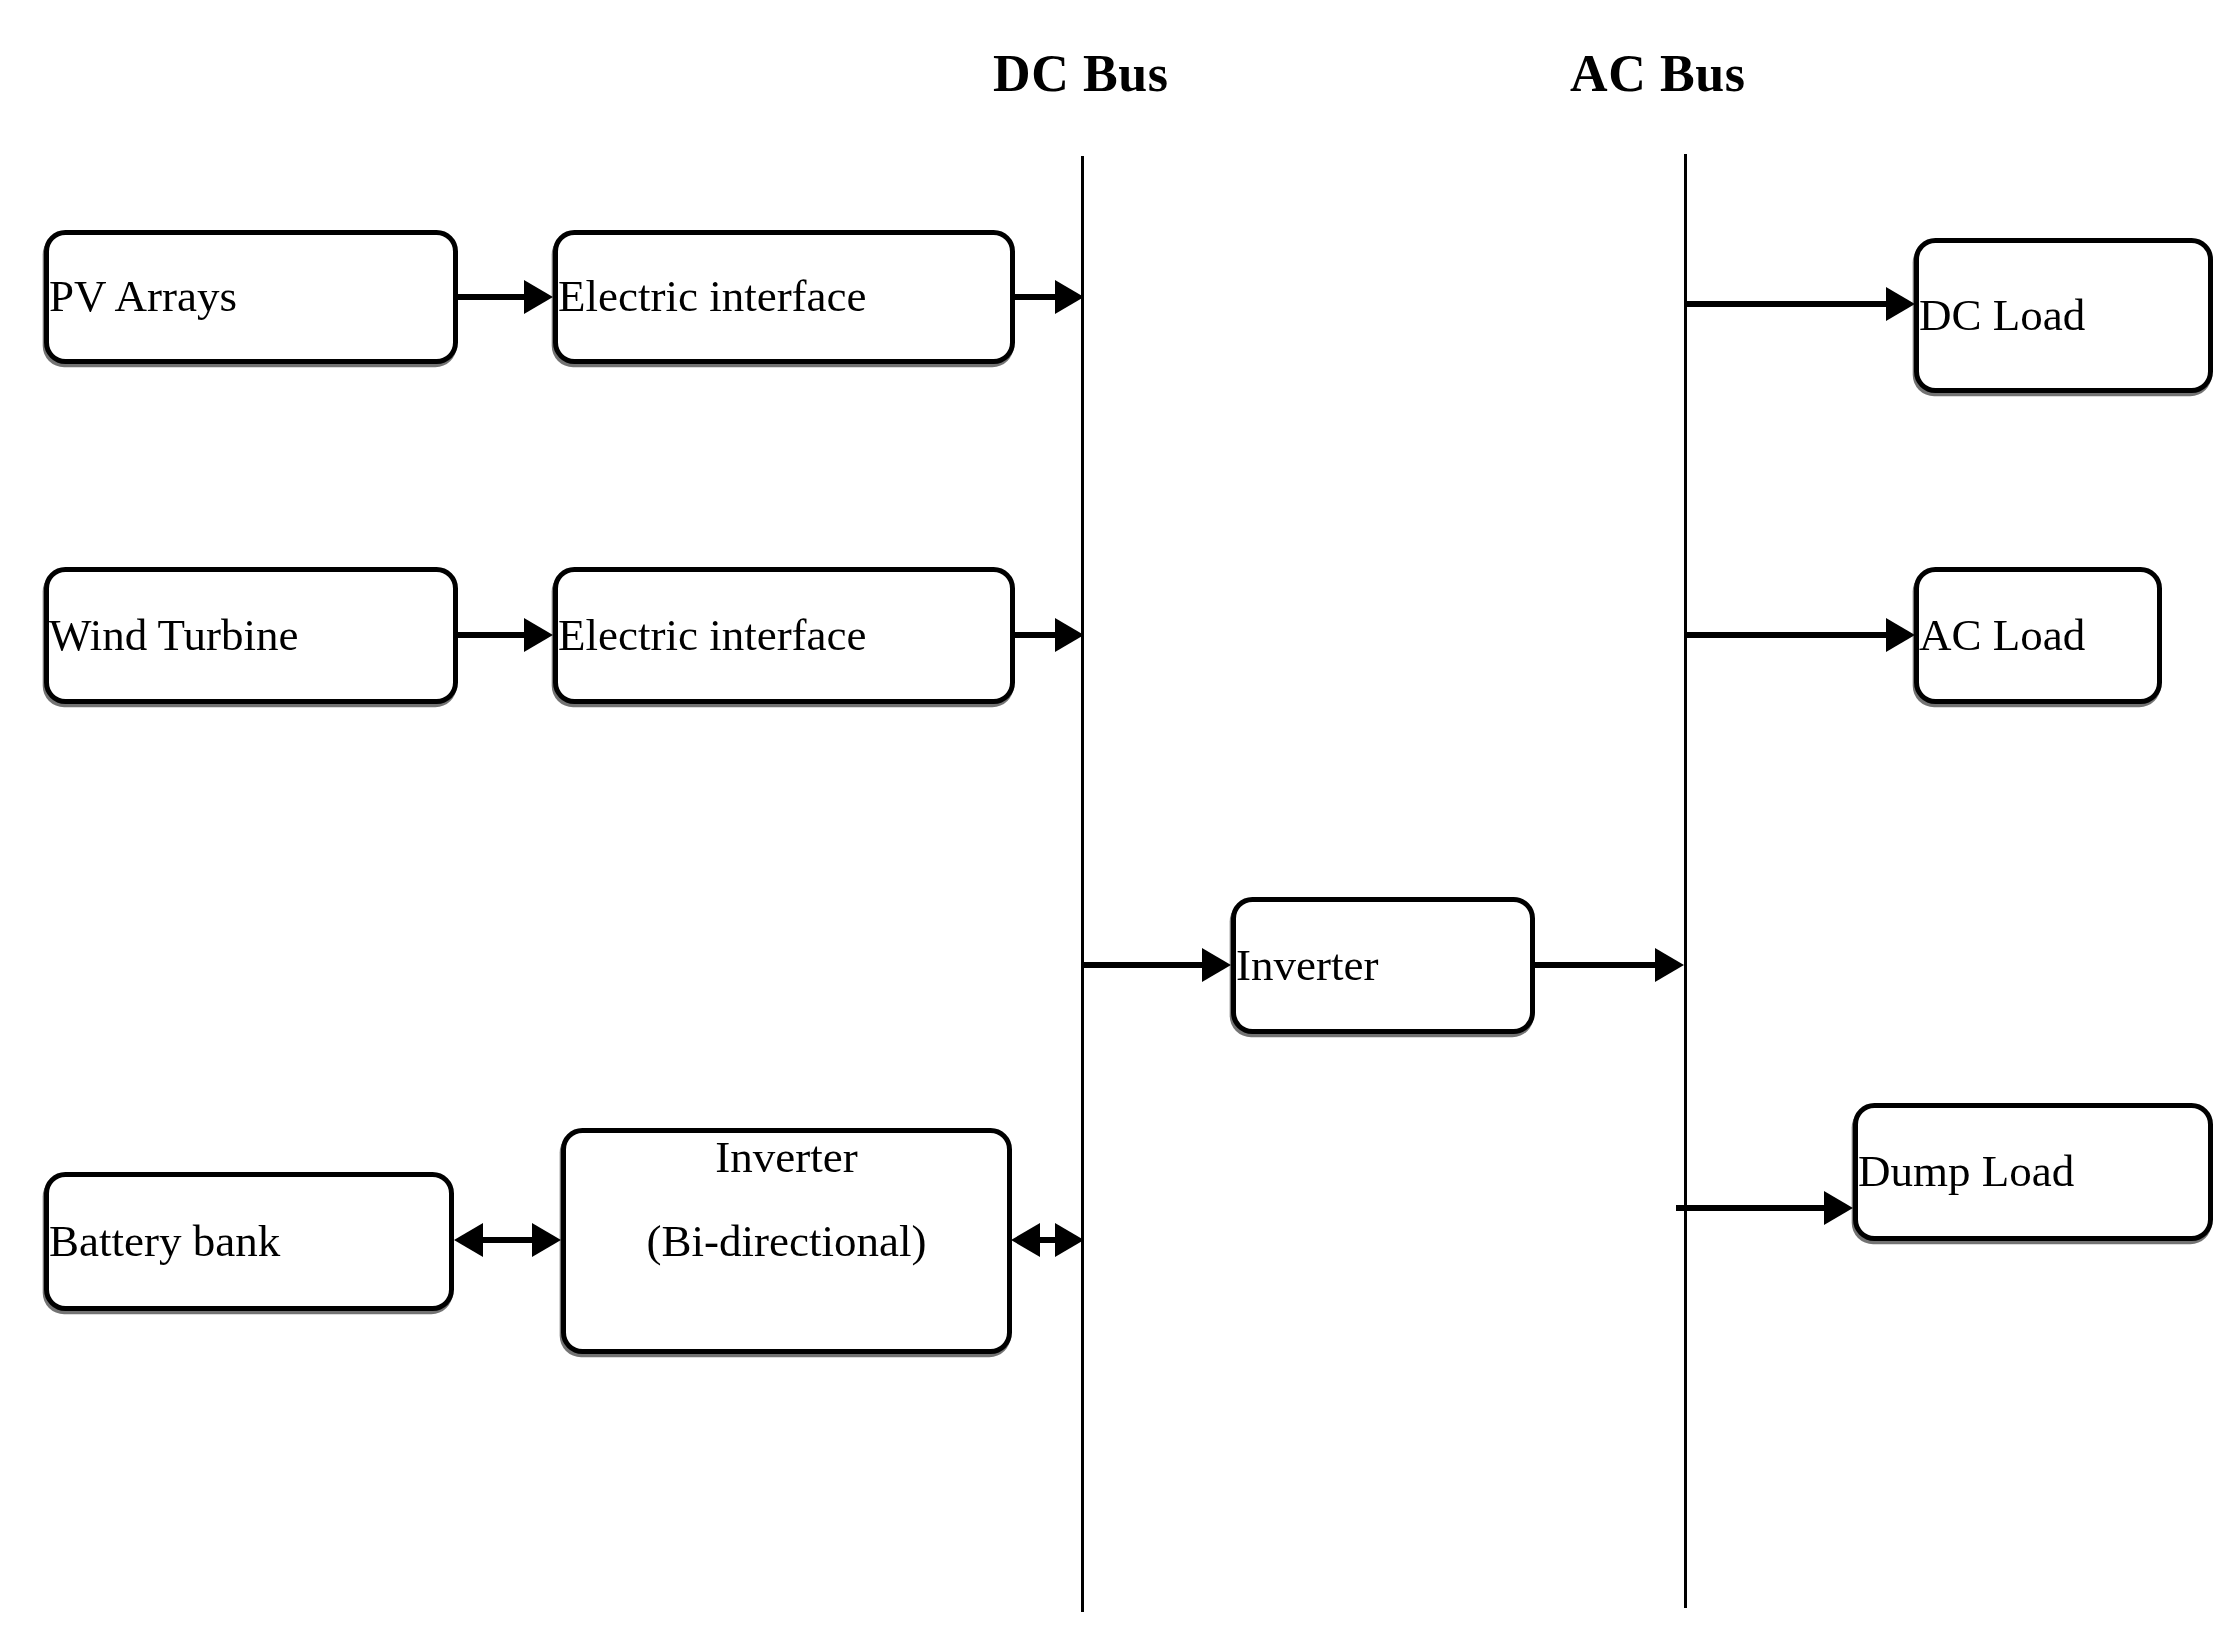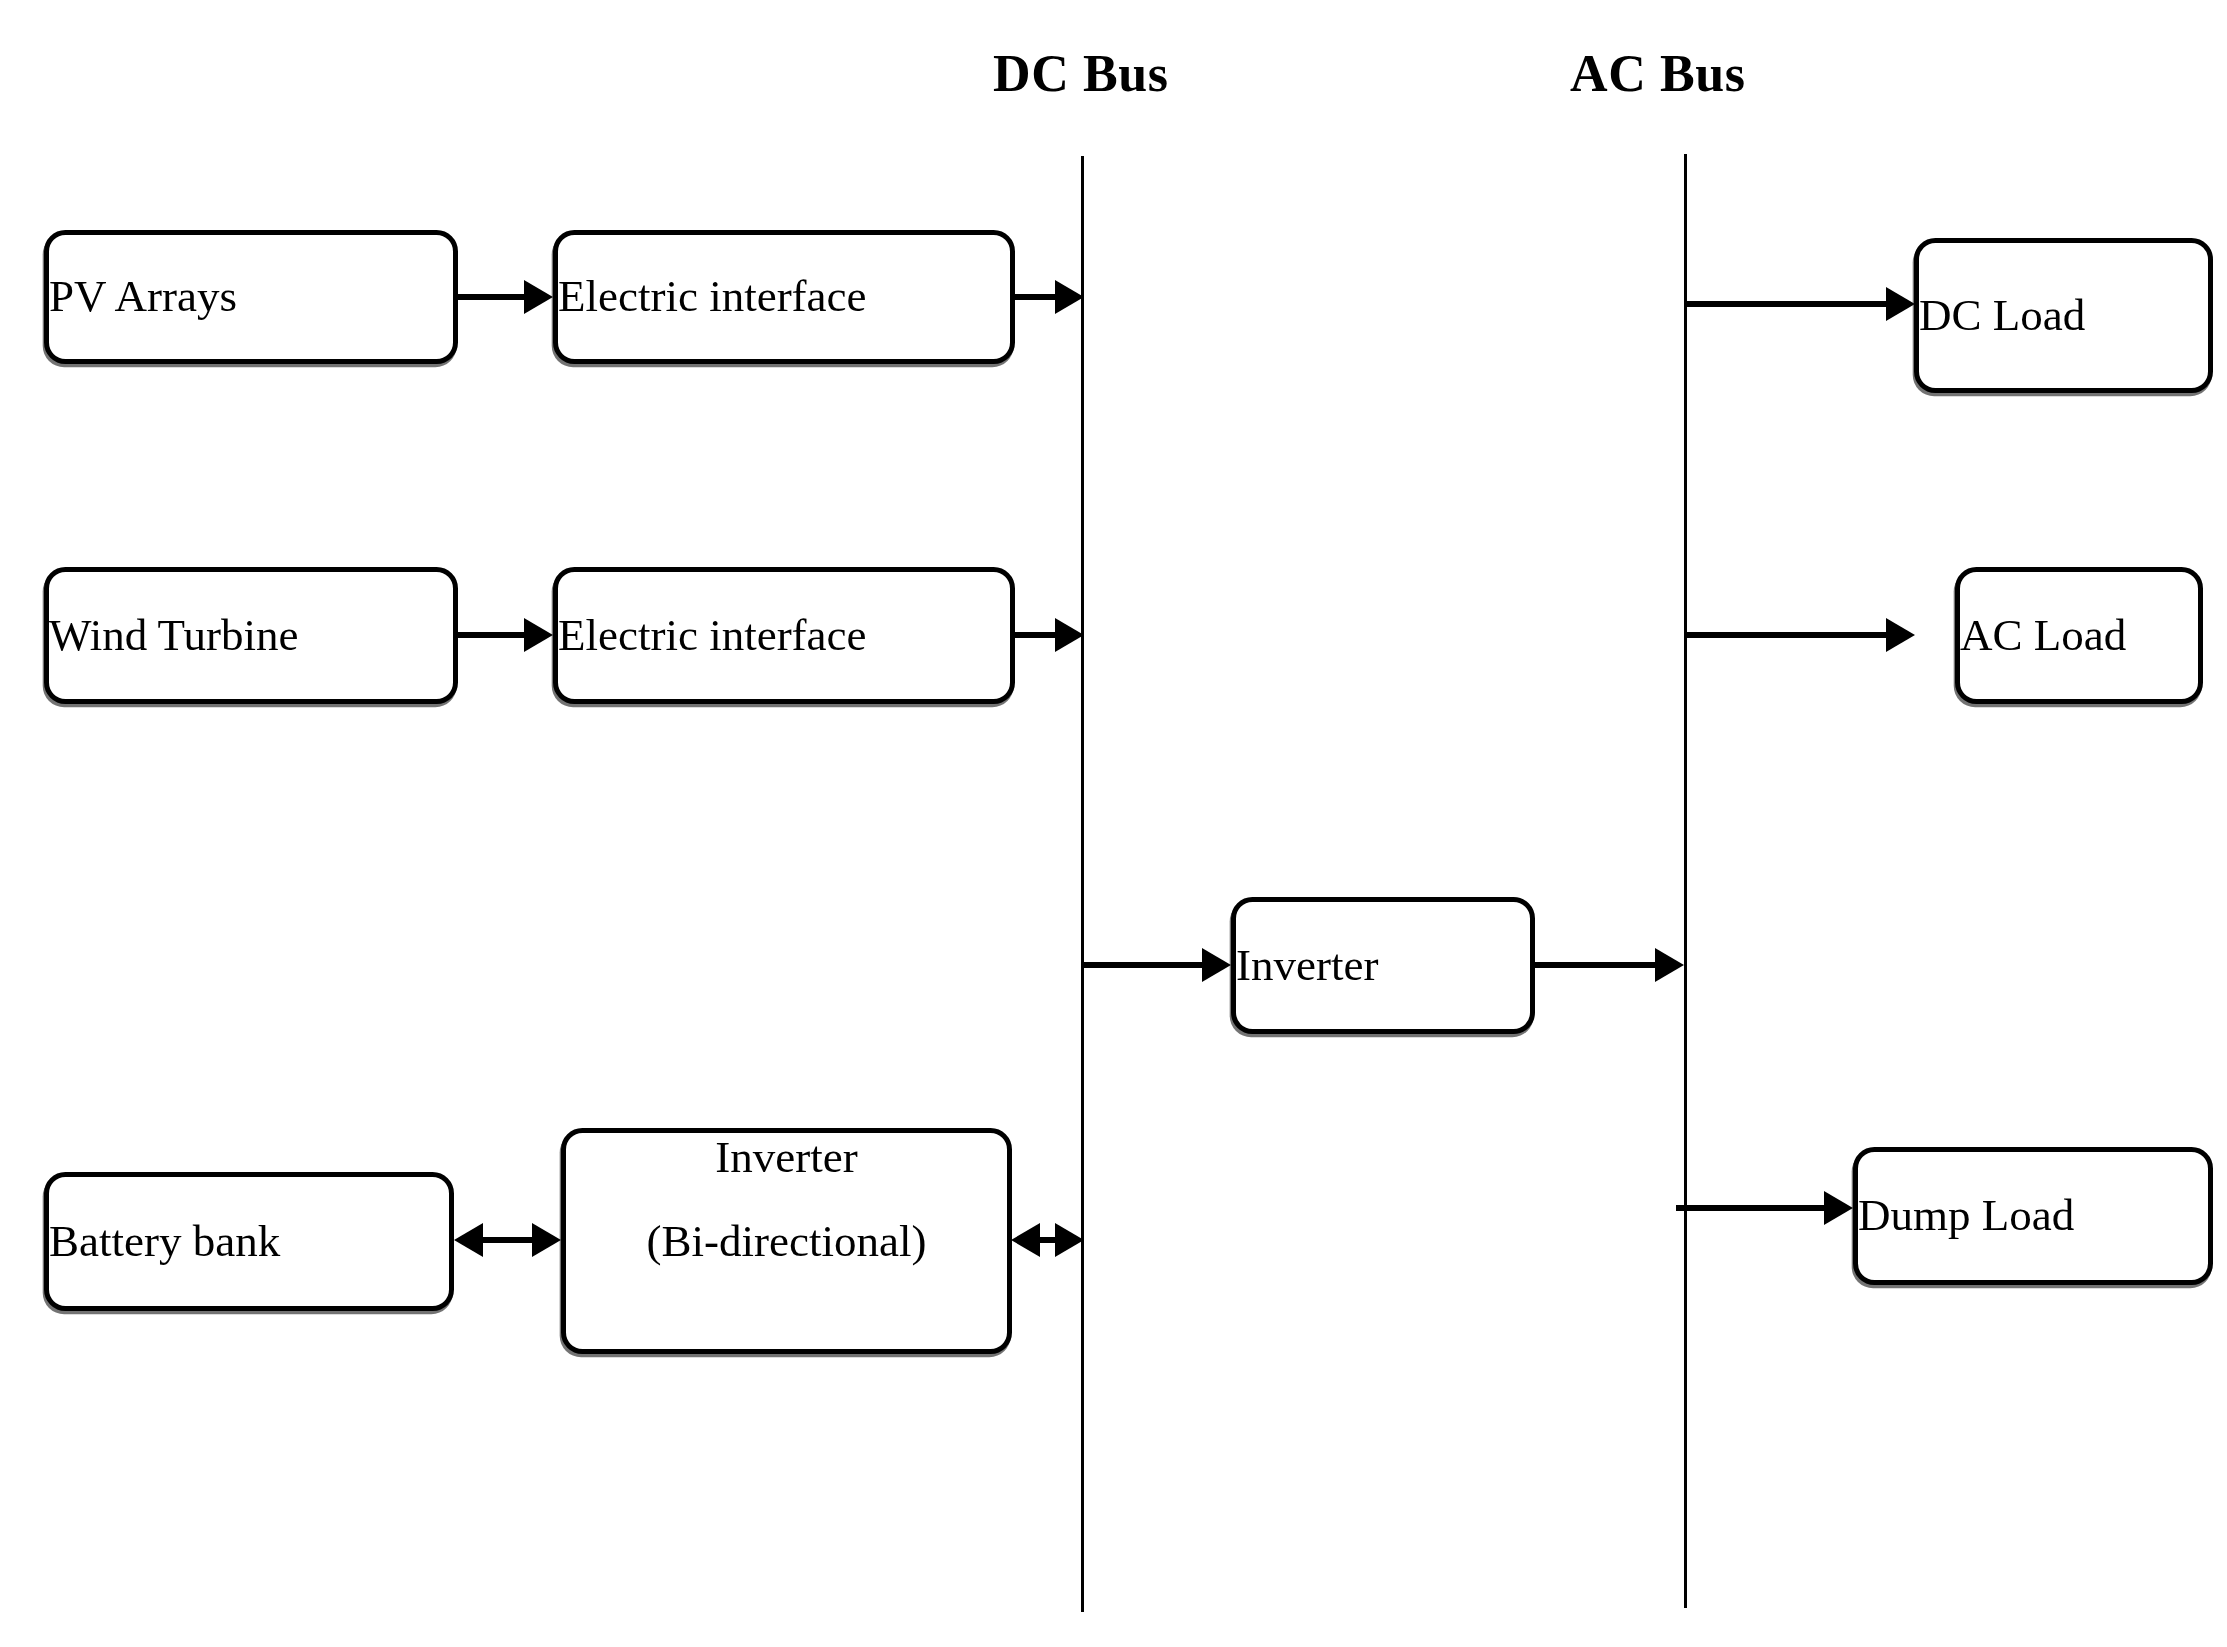--- a/index.html
+++ b/index.html
@@ -52,22 +52,22 @@
   }
   #node-pv-arrays            { left: 44px;   top: 230px;  width: 414px; height: 134px; }
   #node-electric-interface-pv   { left: 553px;  top: 230px;  width: 462px; height: 134px; }
   #node-wind-turbine         { left: 44px;   top: 567px;  width: 414px; height: 137px; }
   #node-electric-interface-wind { left: 553px;  top: 567px;  width: 462px; height: 137px; }
   #node-inverter             { left: 1231px; top: 897px; width: 304px; height: 137px; }
   #node-battery-bank         { left: 44px;   top: 1172px; width: 410px; height: 139px; }
   #node-inverter-bidirectional { left: 561px; top: 1128px; width: 451px; height: 226px;
                                  flex-direction: column; gap: 34px; }
   #node-dc-load              { left: 1914px; top: 238px;  width: 299px; height: 155px; }
-  #node-ac-load              { left: 1914px; top: 567px;  width: 248px; height: 137px; margin-left: 41px; }
-  #node-dump-load            { left: 1853px; top: 1147px; width: 360px; height: 138px; }
+  #node-ac-load              { left: 1914px; top: 567px;  width: 248px; height: 137px; }
+  #node-dump-load            { left: 1853px; top: 1103px; width: 360px; height: 138px; }
 
   
   .arrow {
     position: absolute;
     height: 6.3px;
     background: #000000;
   }
   .arrow::after {
     content: "";
     position: absolute;

